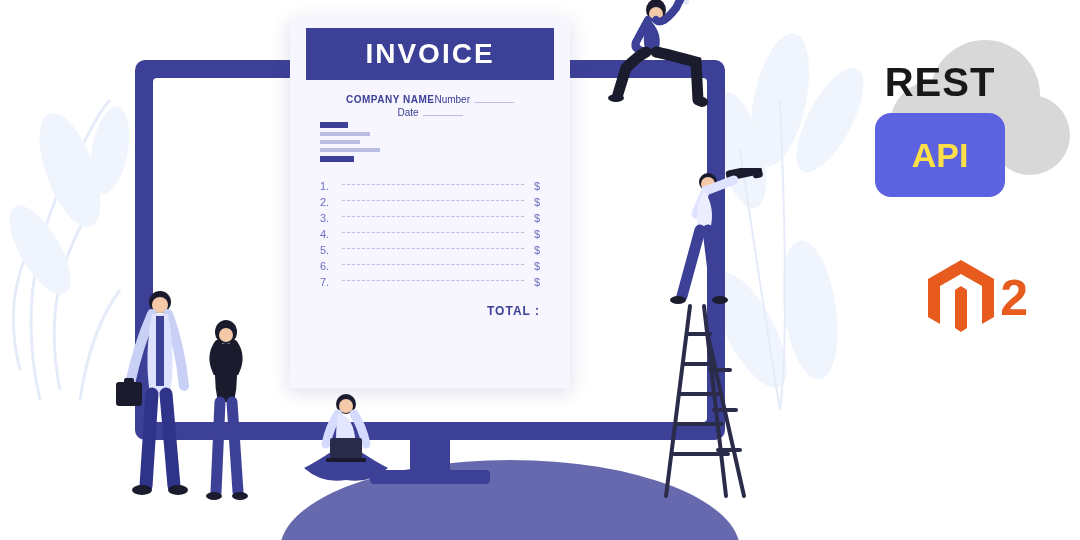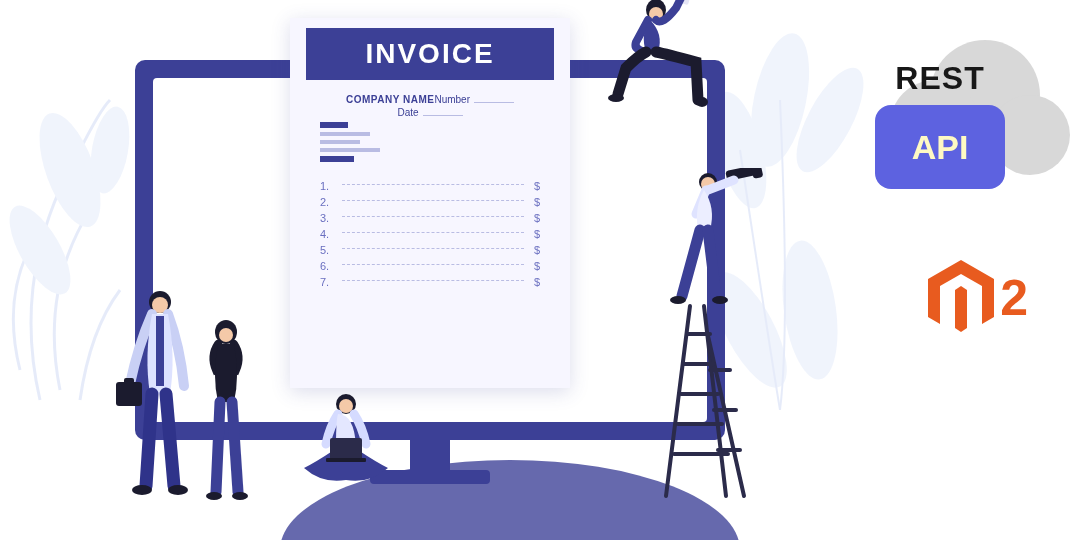--- a/index.html
+++ b/index.html
@@ -46,22 +46,22 @@
   .total-row { text-align: right; margin-top: 16px; font-weight: bold; font-size: 12px; letter-spacing: 1px; }
 
   
   .logos { position: absolute; right: 30px; top: 60px; width: 220px; }
   .cloud { position: absolute; top: -20px; right: -20px; width: 200px; height: 150px; opacity: 0.18; }
   .cloud::before, .cloud::after { content: ''; position: absolute; background: #2b2b2b; border-radius: 50%; }
   .cloud::before { width: 110px; height: 110px; top: 0; right: 30px; }
   .cloud::after { width: 90px; height: 90px; top: 40px; right: 90px; }
   .cloud .c3 { position: absolute; width: 80px; height: 80px; top: 55px; right: 0; background: #2b2b2b; border-radius: 50%; }
 
-  .rest-label { text-align: center; font-size: 32px; font-weight: 900; color: #181818; margin-bottom: 8px; letter-spacing: 1px; position: relative; z-index: 2; }
-  .api-badge { width: 130px; height: 84px; background: #5d62e0; border-radius: 16px; margin: 0 auto; display: flex; align-items: center; justify-content: center; color: #fef9c3; font-size: 34px; font-weight: 900; position: relative; z-index: 2; }
+  .rest-label { text-align: center; font-size: 40px; font-weight: 900; color: #181818; margin-bottom: 8px; letter-spacing: 1px; position: relative; z-index: 2; }
+  .api-badge { width: 130px; height: 84px; background: #5d62e0; border-radius: 16px; margin: 0 auto; display: flex; align-items: center; justify-content: center; color: #fde047; font-size: 34px; font-weight: 900; position: relative; z-index: 2; }
 
   .magento { position: absolute; right: 52px; top: 260px; display: flex; align-items: center; gap: 6px; }
   .magento-icon { width: 66px; height: 76px; position: relative; }
   .magento-num { font-size: 50px; font-weight: 700; color: #e85b1f; }
 
   
   .person { position: absolute; }
   .person svg { width: 100%; height: 100%; }
 
   
@@ -168,20 +168,21 @@
           <span class="num">6.</span>
           <span class="dots"></span>
           <span class="currency">$</span>
         </div>
       <div class="line-item">
           <span class="num">7.</span>
           <span class="dots"></span>
           <span class="currency">$</span>
         </div>
     </div>
+    <div class="total-row">TOTAL :</div>
   </div>
 </div>
 
 <div class="person" style="left:590px;top:-10px;width:130px;height:130px;">
   <svg viewBox="0 0 130 130">
     <ellipse cx="66" cy="20" rx="10" ry="11" fill="#1b1b2e"></ellipse>
     <circle cx="66" cy="24" r="7" fill="#f4c9a8"></circle>
     <rect x="90" y="0" width="10" height="14" rx="2" fill="#e6e6f5" transform="rotate(15 95 7)"></rect>
     <path d="M66 30 Q 72 36 86 18 L 92 6" stroke="#3c4096" stroke-width="8" fill="none" stroke-linecap="round"></path>
     <path d="M58 30 L 46 52 Q 44 58 50 60" stroke="#3c4096" stroke-width="8" fill="none" stroke-linecap="round"></path>

